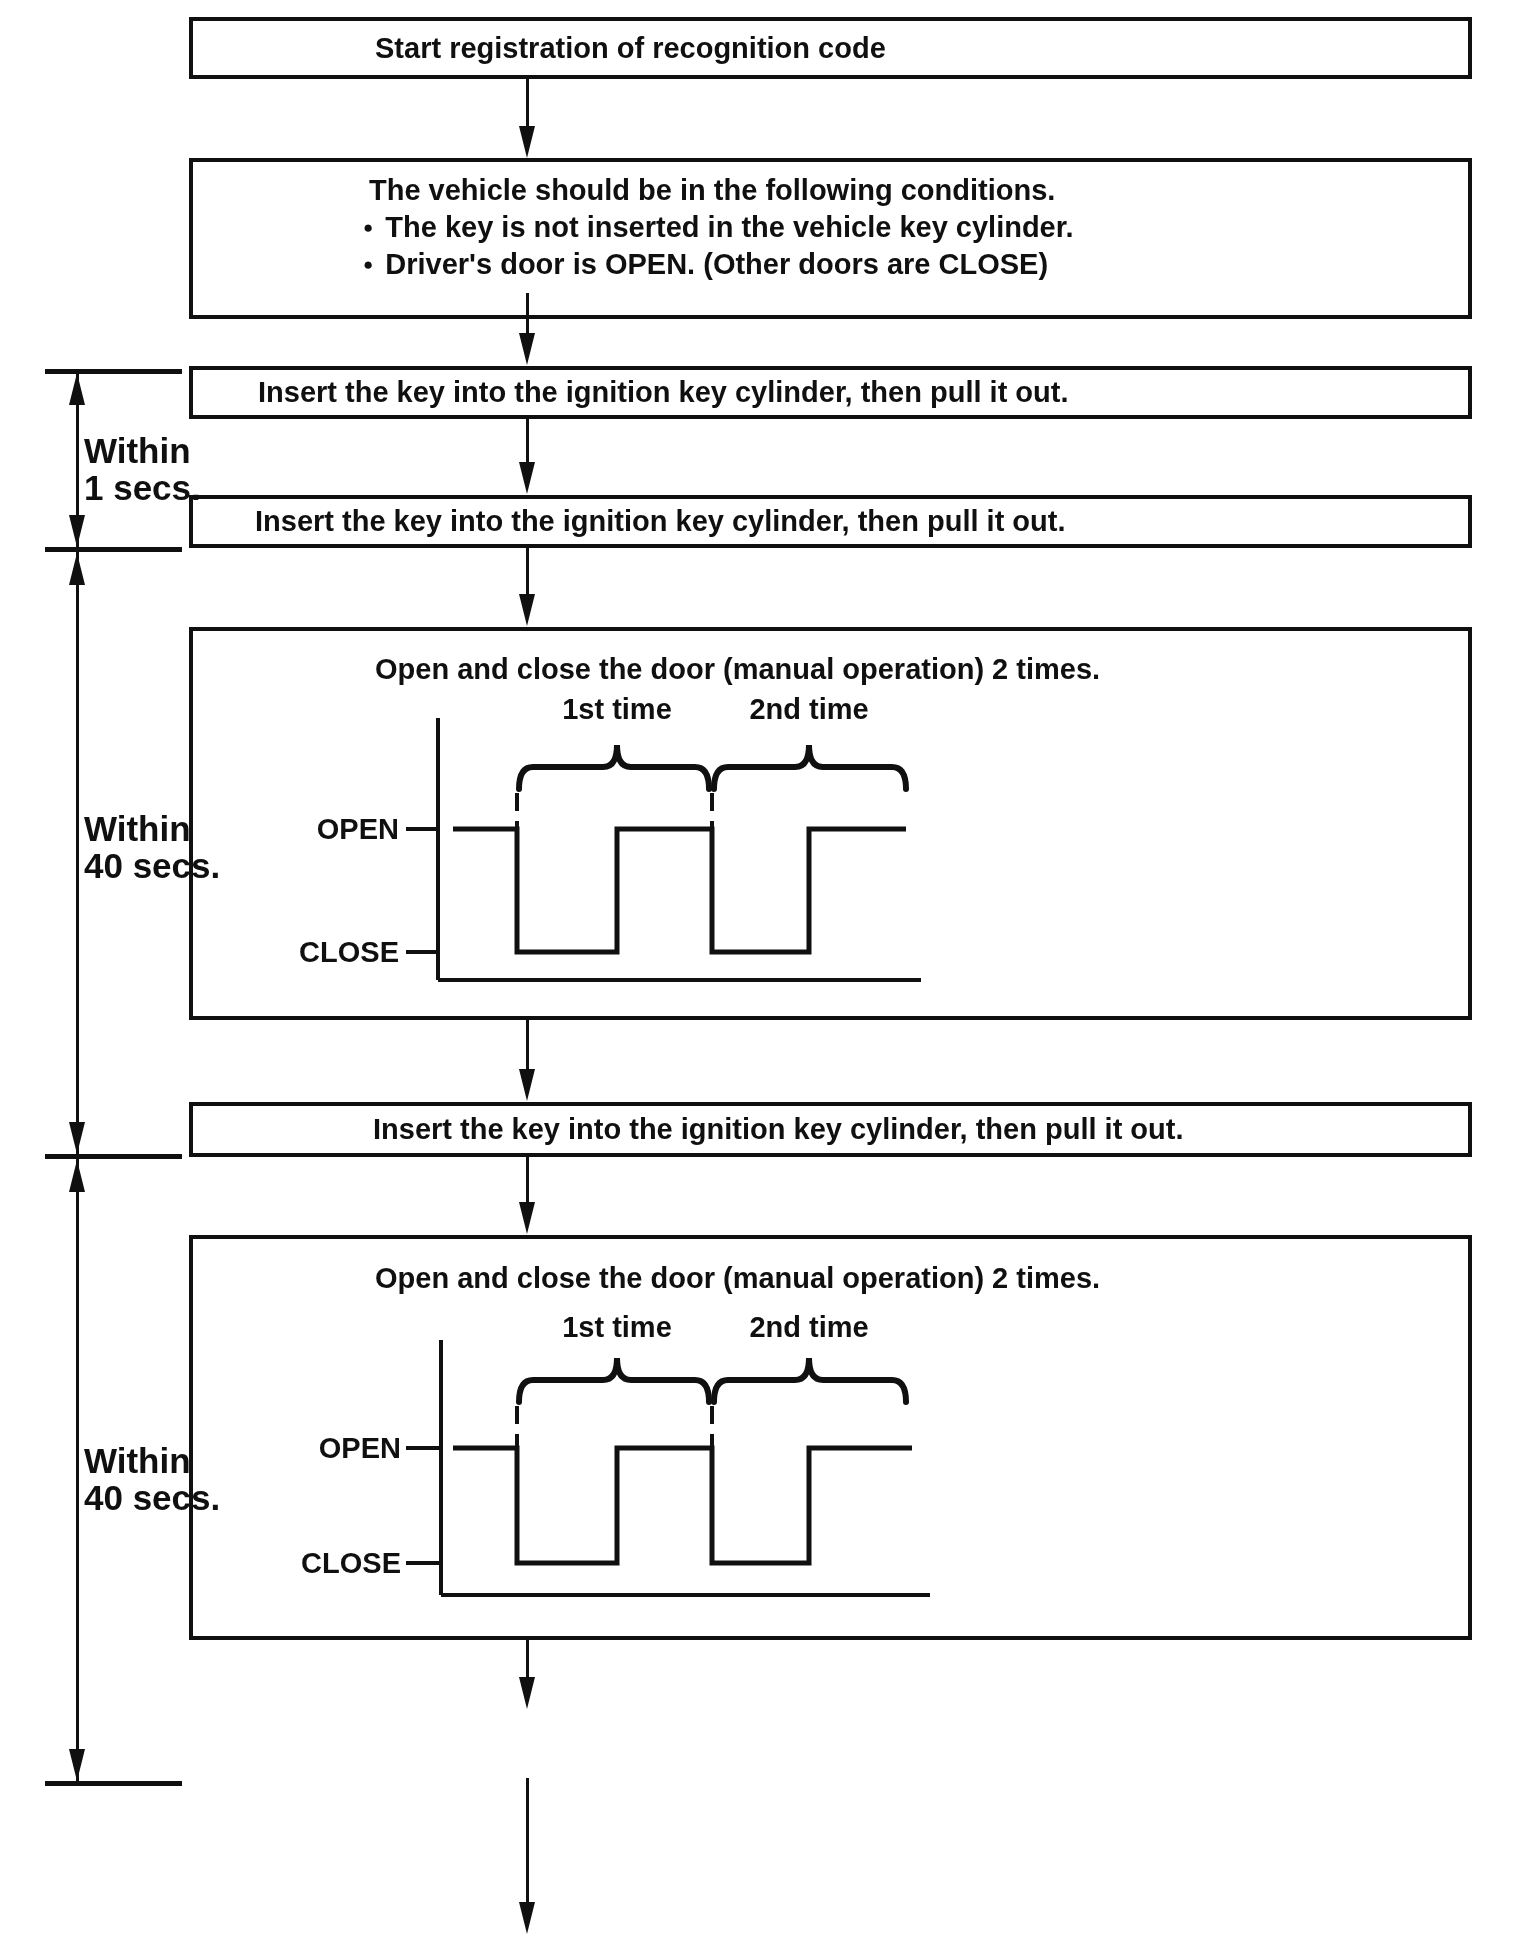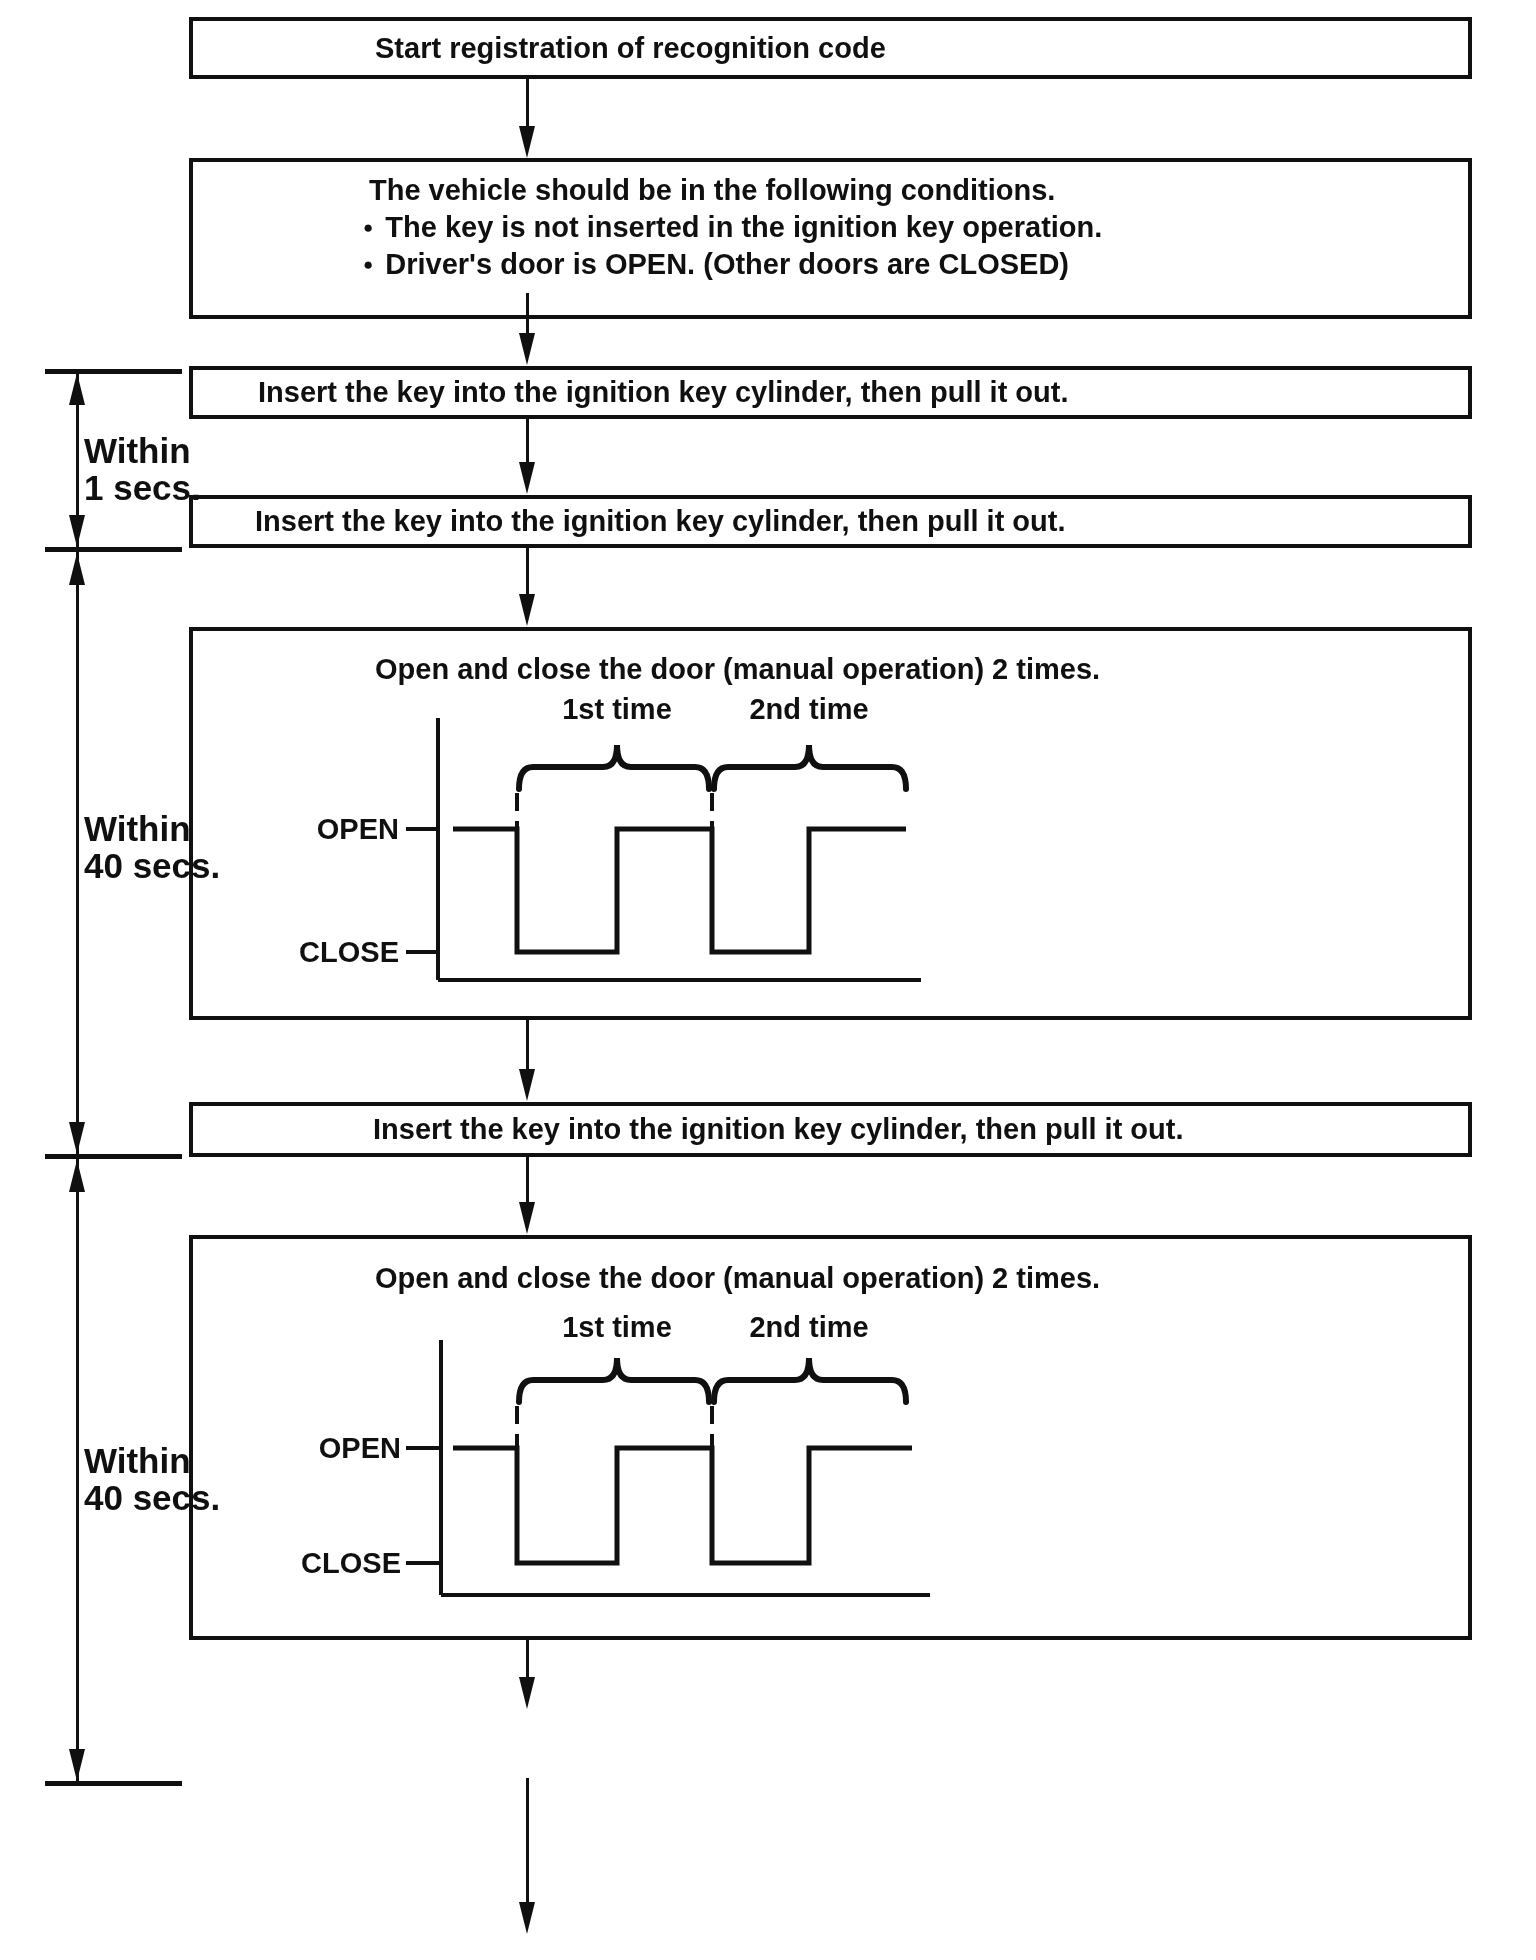--- a/index.html
+++ b/index.html
@@ -35,25 +35,25 @@
 <div id="page">
 
   <div class="box" style="top:17px; height:62px; padding-left:182px;">
     <span>Start registration of recognition code</span>
   </div>
 
   <div class="box box-multi" style="top:158px; height:161px; padding:10px 2px 0 170px;">
     <div class="cond-line" style="margin-left:6px;">The vehicle should be in the following conditions.</div>
     <div class="cond-line">
       <span class="bullet">●</span>
-      <span>The key is not inserted in the ignition key operation.</span>
+      <span>The key is not inserted in the vehicle key cylinder.</span>
     </div>
     <div class="cond-line">
       <span class="bullet">●</span>
-      <span>Driver's door is OPEN. (Other doors are CLOSED)</span>
+      <span>Driver's door is OPEN. (Other doors are CLOSE)</span>
     </div>
   </div>
 
   <div class="box" style="top:366px; height:53px; padding-left:65px;">
     <span>Insert the key into the ignition key cylinder, then pull it out.</span>
   </div>
 
   <div class="box" style="top:495px; height:53px; padding-left:62px;">
     <span>Insert the key into the ignition key cylinder, then pull it out.</span>
   </div>

